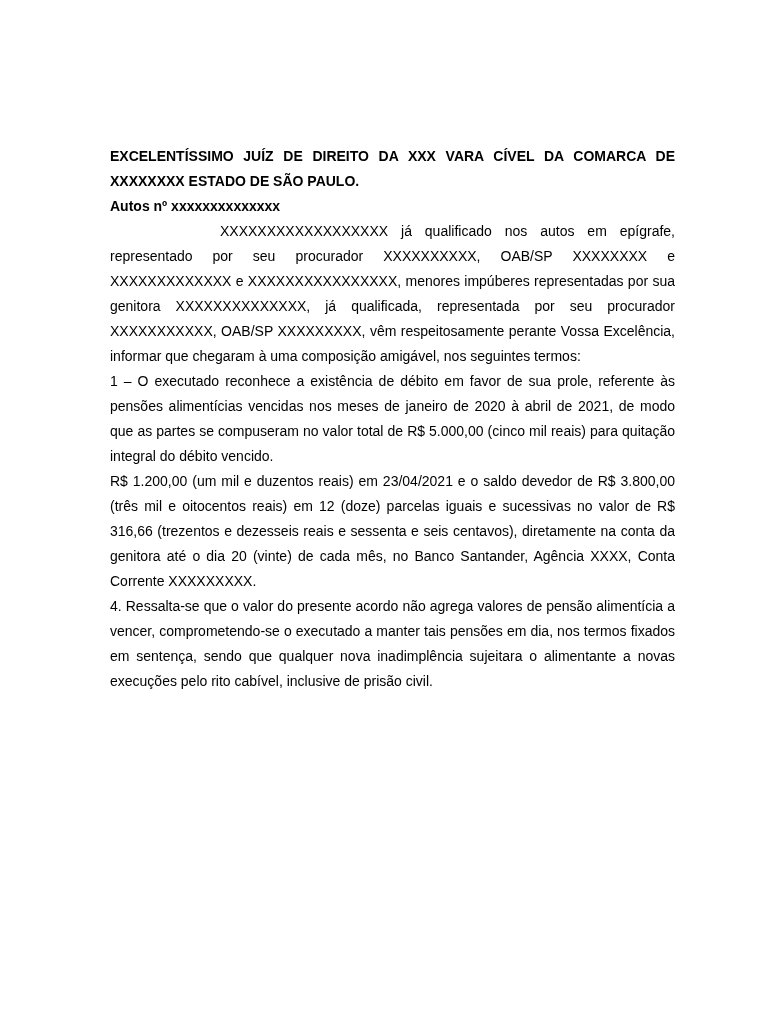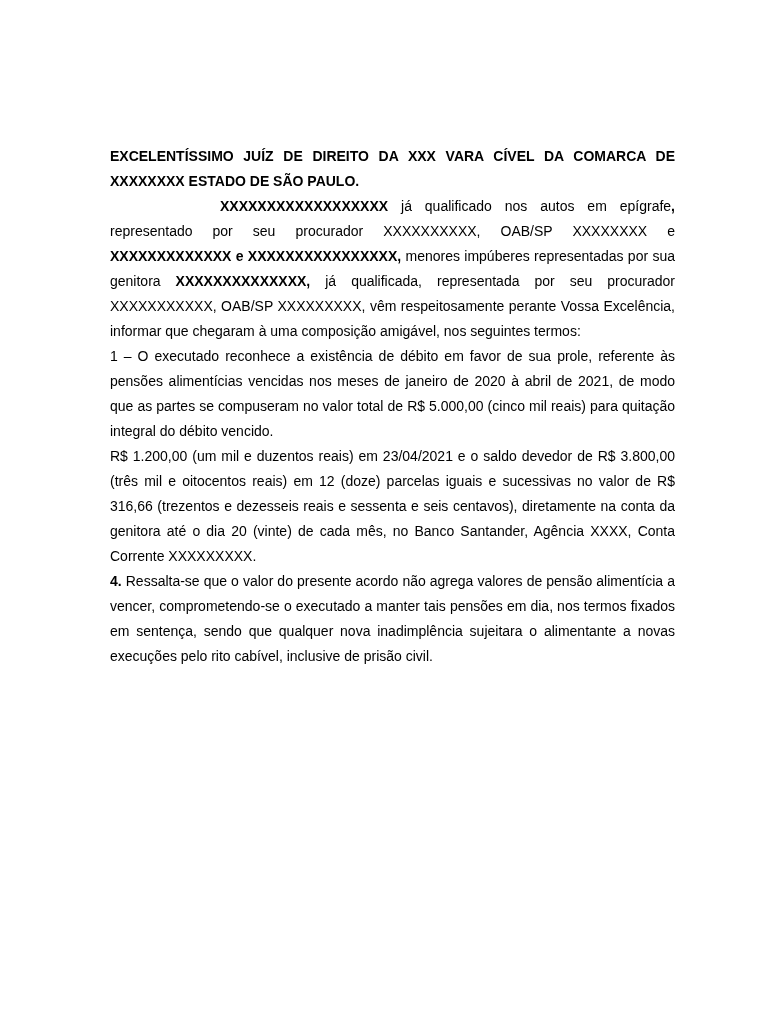--- a/index.html
+++ b/index.html
@@ -27,30 +27,31 @@
     hyphens: none;
   }
   .content p, .content div.block { margin: 0; padding: 0; }
   .doc-title { font-weight: 700; margin: 0; }
   .case-number { font-weight: 700; margin: 41px 0 0 0; }
   .intro { margin: 42px 0 0 0; text-indent: 110px; }
   .clause-1 { margin: 15px 0 0 0; }
   .clause-2 { margin: 22px 0 0 0; }
   .clause-4 { margin: 23px 0 0 0; }
   .line-full { text-align: justify; text-align-last: justify; }
-  .b { font-weight: 700; }
+  .b { font-weight: 400; }
 </style>
 </head>
 <body>
 
 <div class="page">
   <div class="content">
 
     <p class="doc-title">EXCELENTÍSSIMO JUÍZ DE DIREITO DA XXX VARA CÍVEL DA COMARCA DE XXXXXXXX ESTADO DE SÃO PAULO.</p>
 
+    <p class="case-number">Autos nº xxxxxxxxxxxxxx</p>
 
     <p class="intro"><span class="b">XXXXXXXXXXXXXXXXXX</span><span> já qualificado nos autos em epígrafe</span><span class="b">,</span><span> representado por seu procurador XXXXXXXXXX, OAB/SP XXXXXXXX e </span><span class="b">XXXXXXXXXXXXX e XXXXXXXXXXXXXXXX,</span><span> menores impúberes representadas por sua genitora </span><span class="b">XXXXXXXXXXXXXX,</span><span> já qualificada, representada por seu procurador XXXXXXXXXXX, OAB/SP XXXXXXXXX, vêm respeitosamente perante Vossa Excelência, informar que chegaram à uma composição amigável, nos seguintes termos:</span></p>
 
     <p class="clause-1"><span>1 – O executado reconhece a existência de débito em favor de sua prole, referente às pensões alimentícias vencidas nos meses de janeiro de 2020 à abril de 2021, de modo que as partes se compuseram no valor total de R$ 5.000,00 (cinco mil reais) para quitação integral do débito vencido.</span></p>
 
     <div class="clause-2 block">
       <div class="block"><span>R$ 1.200,00 (um mil e duzentos reais) em 23/04/2021 e o saldo devedor de R$ 3.800,00 (três mil e oitocentos reais) em 12 (doze) parcelas iguais e sucessivas no valor de R$ 316,66 (trezentos e dezesseis reais e sessenta e seis centavos), diretamente na conta da genitora até o dia 20 (vinte) de cada mês, no Banco Santander, Agência XXXX, Conta Corrente XXXXXXXXX.</span></div>
     </div>
 
     <p class="clause-4"><span class="b">4.</span><span> Ressalta-se que o valor do presente acordo não agrega valores de pensão alimentícia a vencer, comprometendo-se o executado a manter tais pensões em dia, nos termos fixados em sentença, sendo que qualquer nova inadimplência sujeitara o alimentante a novas execuções pelo rito cabível, inclusive de prisão civil.</span></p>

